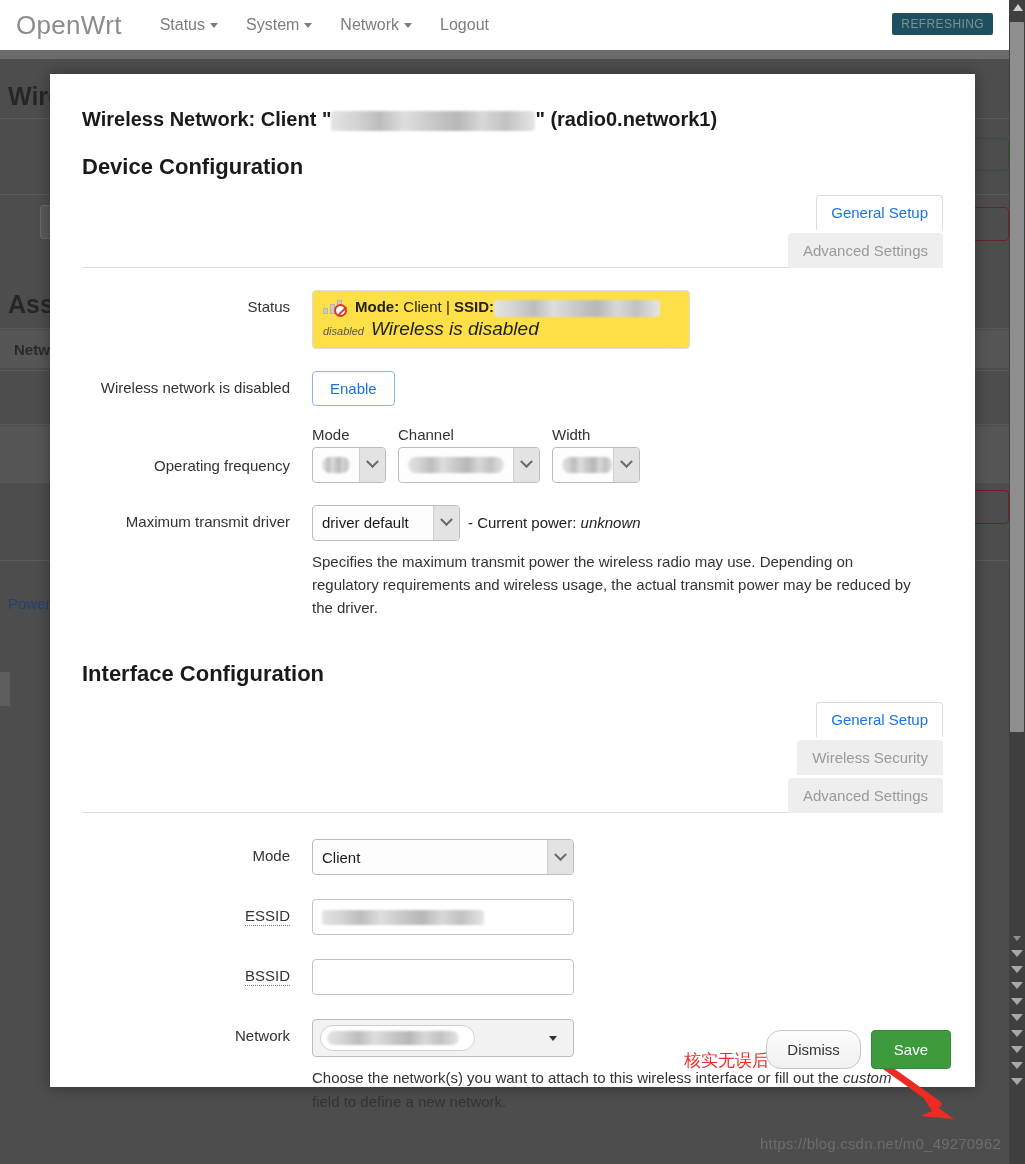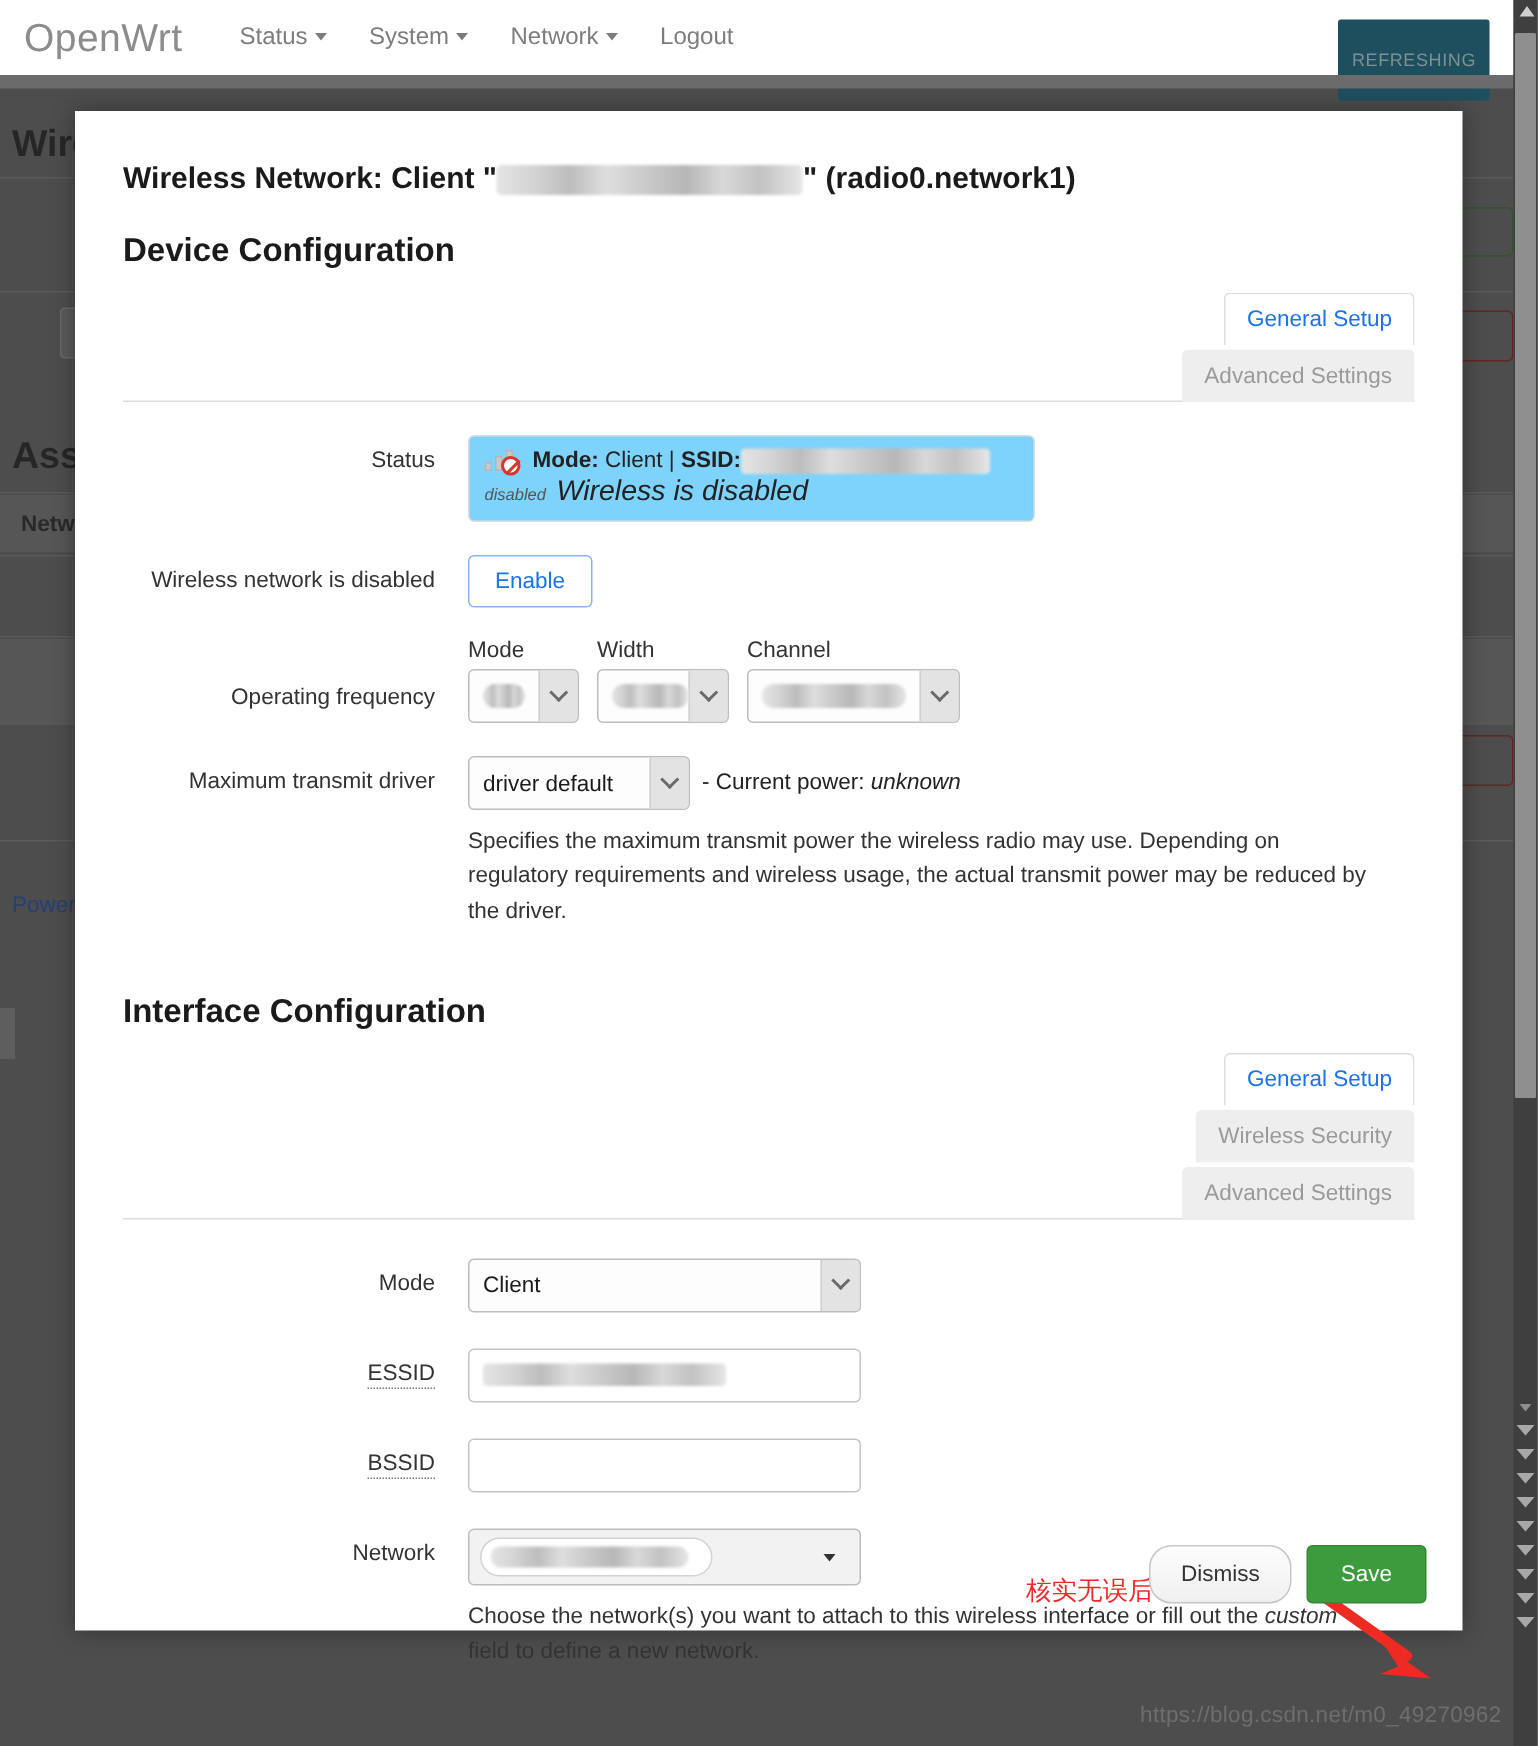--- a/index.html
+++ b/index.html
@@ -29,21 +29,21 @@
   .bg-menu { display: flex; align-items: center; margin-left: 38px; gap: 28px; }
   .bg-menu span { color: #7d7d7d; font-size: 16px; }
   .caret-dn {
     display: inline-block; width: 0; height: 0; margin-left: 5px;
     border-left: 4px solid transparent; border-right: 4px solid transparent;
     border-top: 5px solid #7d7d7d; vertical-align: middle;
   }
   .refreshing {
     position: absolute; right: 16px; top: 13px;
     background: #1e4f5e; color: #7f8f93;
-    font-size: 12px; padding: 20px 9px; border-radius: 2px;
+    font-size: 12px; padding: 4px 9px; border-radius: 2px;
     letter-spacing: .4px; white-space: nowrap; overflow: hidden;
   }
   .bg-navbar-rule {
     position: absolute; left: 0; top: 50px; width: 1009px; height: 9px;
     background: #6b6b6b;
   }
 
   .bg-h2 {
     position: absolute; color: #1a1a1a; font-weight: bold; font-size: 25px;
     opacity: .75;
@@ -164,21 +164,21 @@
   .row-label.tip {
     text-decoration: none;
   }
   .row-label.tip span {
     border-bottom: 1px dotted #777; padding-bottom: 1px;
   }
   .row-field { flex: 1; }
 
   .statusbox {
     display: inline-block; border: 1px solid #dddddd; border-radius: 4px;
-    padding: 7px 10px 8px 10px; min-width: 378px; background: #7dd3fc;
+    padding: 7px 10px 8px 10px; min-width: 378px; background: #fde047;
   }
   .status-line1 { display: flex; align-items: center; gap: 10px; }
   .signal-icon { position: relative; width: 22px; height: 18px; flex: 0 0 22px; }
   .signal-icon i {
     position: absolute; bottom: 2px; display: block; background: #c9c9c9;
     border: 1px solid #b5b5b5; width: 5px;
   }
   .signal-icon i:nth-child(1) { left: 0; height: 6px; }
   .signal-icon i:nth-child(2) { left: 7px; height: 10px; }
   .signal-icon i:nth-child(3) { left: 14px; height: 14px; }
@@ -407,37 +407,37 @@
             <div class="freq-col">
               <div class="freq-cap">Mode</div>
               <div class="select sel-mode">
                 <span class="redact selval v-mode"></span>
                 <span class="arrowbox">
                     <i class="chev-sel"></i>
                   </span>
               </div>
             </div>
             <div class="freq-col">
+              <div class="freq-cap">Channel</div>
+              <div class="select sel-channel">
+                <span class="redact selval v-chan"></span>
+                <span class="arrowbox">
+                    <i class="chev-sel"></i>
+                  </span>
+              </div>
+            </div>
+            <div class="freq-col">
               <div class="freq-cap">Width</div>
               <div class="select sel-width">
                 <span class="redact selval v-width"></span>
                 <span class="arrowbox">
                     <i class="chev-sel"></i>
                   </span>
               </div>
             </div>
-            <div class="freq-col">
-              <div class="freq-cap">Channel</div>
-              <div class="select sel-channel">
-                <span class="redact selval v-chan"></span>
-                <span class="arrowbox">
-                    <i class="chev-sel"></i>
-                  </span>
-              </div>
-            </div>
           </div>
         </div>
       </div>
 
       <div class="row">
         <div class="row-label">Maximum transmit driver</div>
         <div class="row-field">
           <div style="display:flex; align-items:center;">
             <div class="select sel-power">
               <span>driver default</span>

